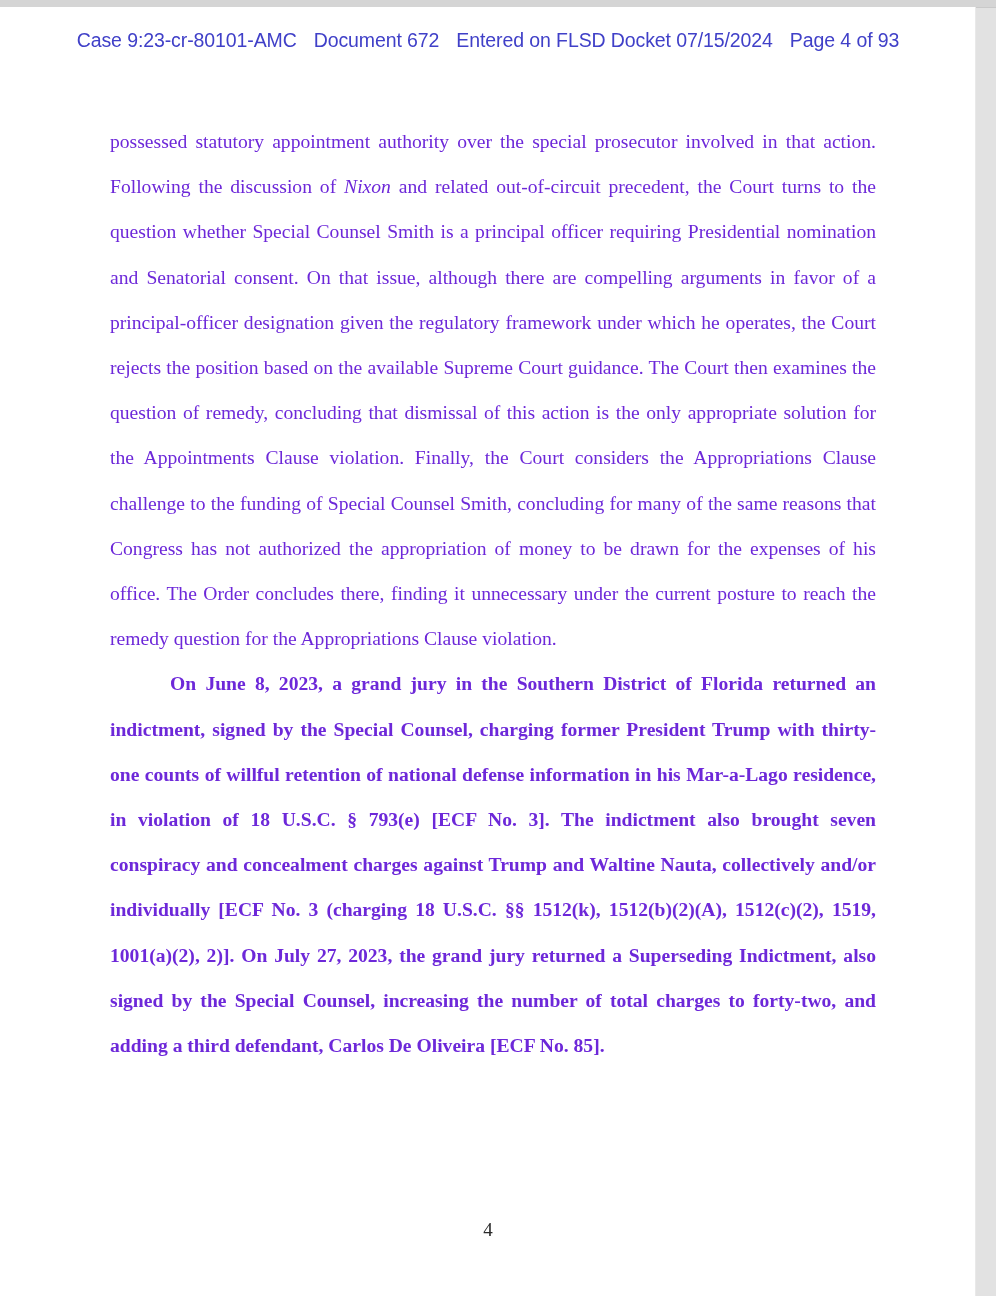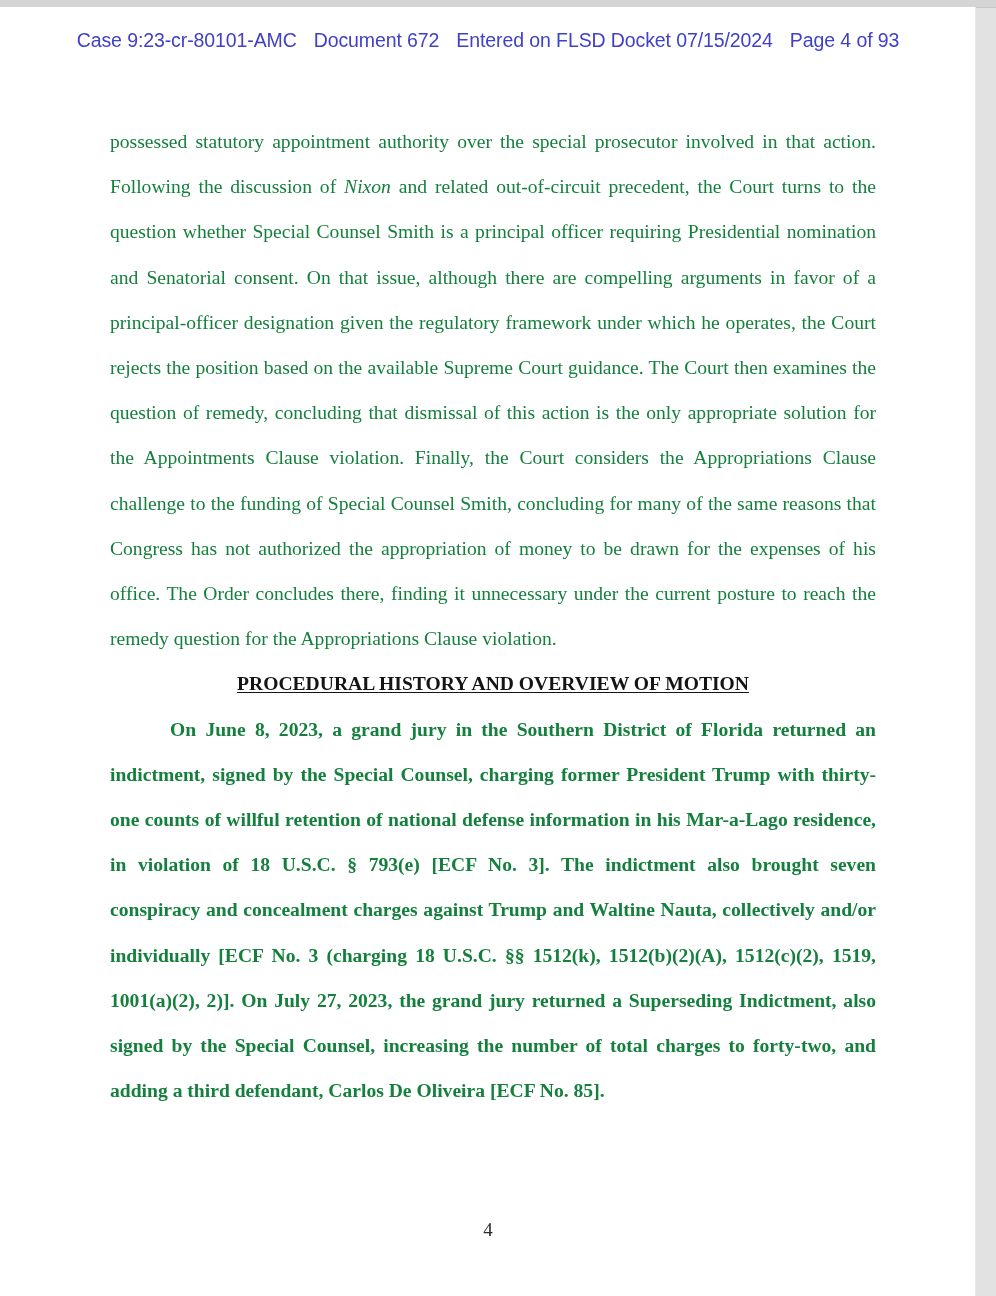--- a/index.html
+++ b/index.html
@@ -79,21 +79,21 @@
     left: 110px;
     width: 766px;
   }
 
   p.para {
     margin: 0 0 0 0;
     font-size: 19.6px;
     line-height: 45.2px;
     text-align: justify;
     text-justify: inter-word;
-    color: #15803d;
+    color: #6d28d9;
     font-family: "Liberation Serif", serif;
   }
   p.para.indented {
     text-indent: 60px;
     font-weight: bold;
   }
   p.para i { font-style: italic; }
 
   h2.section-heading {
     margin: 0;
@@ -129,21 +129,20 @@
   <div class="page">
 
     <div class="ecf-header">
       <span>Case 9:23-cr-80101-AMC</span><span>Document 672</span><span>Entered on FLSD Docket 07/15/2024</span><span>Page 4 of 93</span>
     </div>
 
     <div class="doc-body">
 
       <p class="para"><span>possessed statutory appointment authority over the special prosecutor involved in that action.  Following the discussion of </span><i>Nixon</i><span> and related out-of-circuit precedent, the Court turns to the question whether Special Counsel Smith is a principal officer requiring Presidential nomination and Senatorial consent.  On that issue, although there are compelling arguments in favor of a principal-officer designation given the regulatory framework under which he operates, the Court rejects the position based on the available Supreme Court guidance.  The Court then examines the question of remedy, concluding that dismissal of this action is the only appropriate solution for the Appointments Clause violation.  Finally, the Court considers the Appropriations Clause challenge to the funding of Special Counsel Smith, concluding for many of the same reasons that Congress has not authorized the appropriation of money to be drawn for the expenses of his office.  The Order concludes there, finding it unnecessary under the current posture to reach the remedy question for the Appropriations Clause violation.</span></p>
 
-      <h2 class="section-heading">PROCEDURAL HISTORY AND OVERVIEW OF MOTION</h2>
 
       <p class="para indented">On June 8, 2023, a grand jury in the Southern District of Florida returned an indictment, signed by the Special Counsel, charging former President Trump with thirty-one counts of willful retention of national defense information in his Mar-a-Lago residence, in violation of 18 U.S.C. § 793(e) [ECF No. 3].  The indictment also brought seven conspiracy and concealment charges against Trump and Waltine Nauta, collectively and/or individually [ECF No. 3 (charging 18 U.S.C. §§ 1512(k), 1512(b)(2)(A), 1512(c)(2), 1519, 1001(a)(2), 2)].  On July 27, 2023, the grand jury returned a Superseding Indictment, also signed by the Special Counsel, increasing the number of total charges to forty-two, and adding a third defendant, Carlos De Oliveira [ECF No. 85].</p>
 
     </div>
 
     <div class="page-number">4</div>
 
   </div>
 
   <div class="right-gutter"></div>

